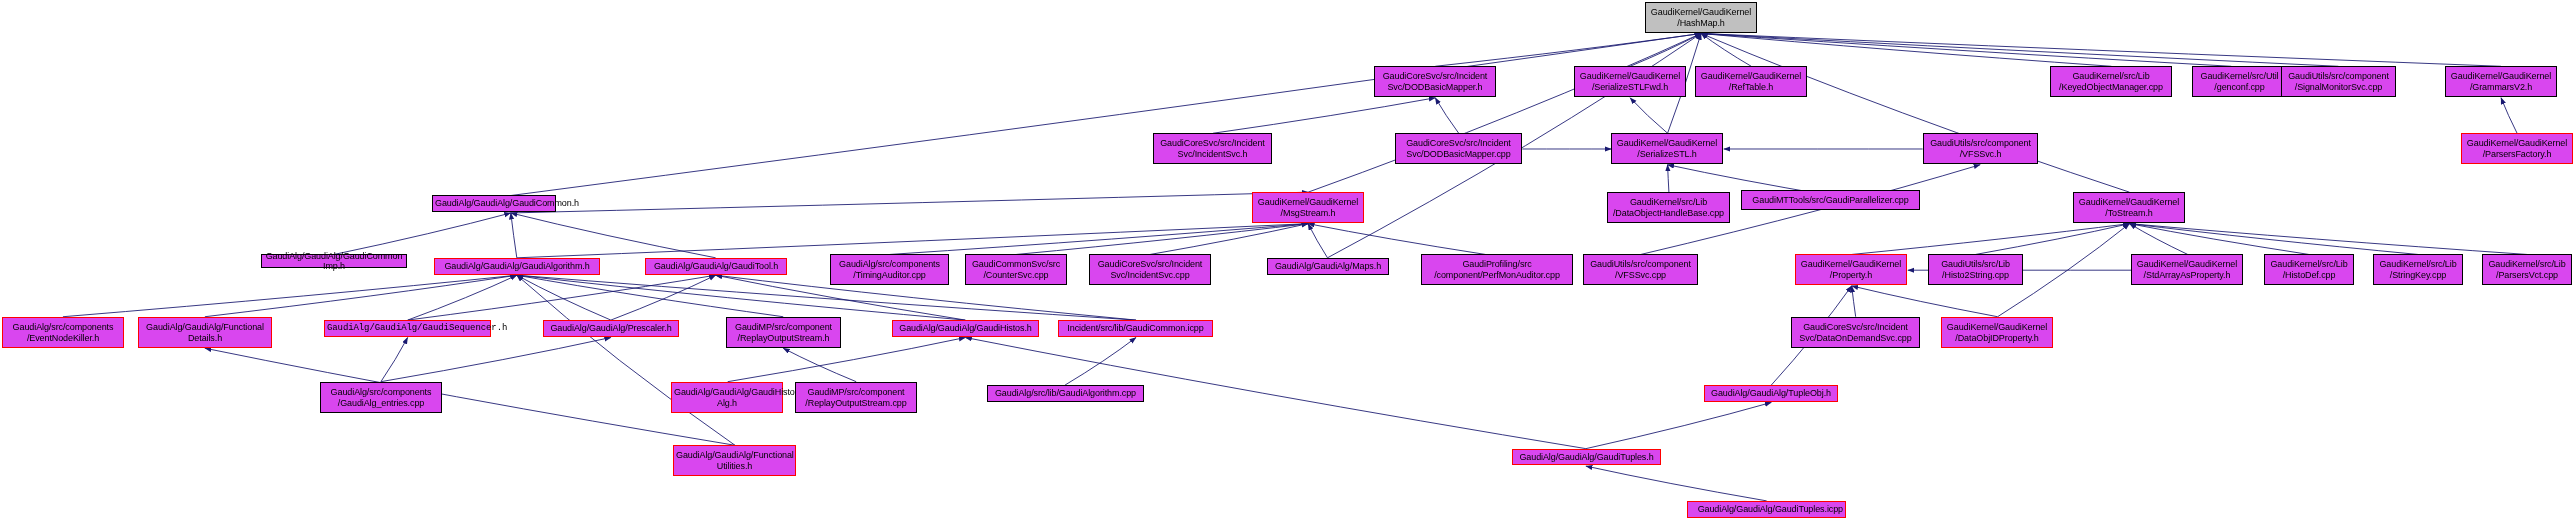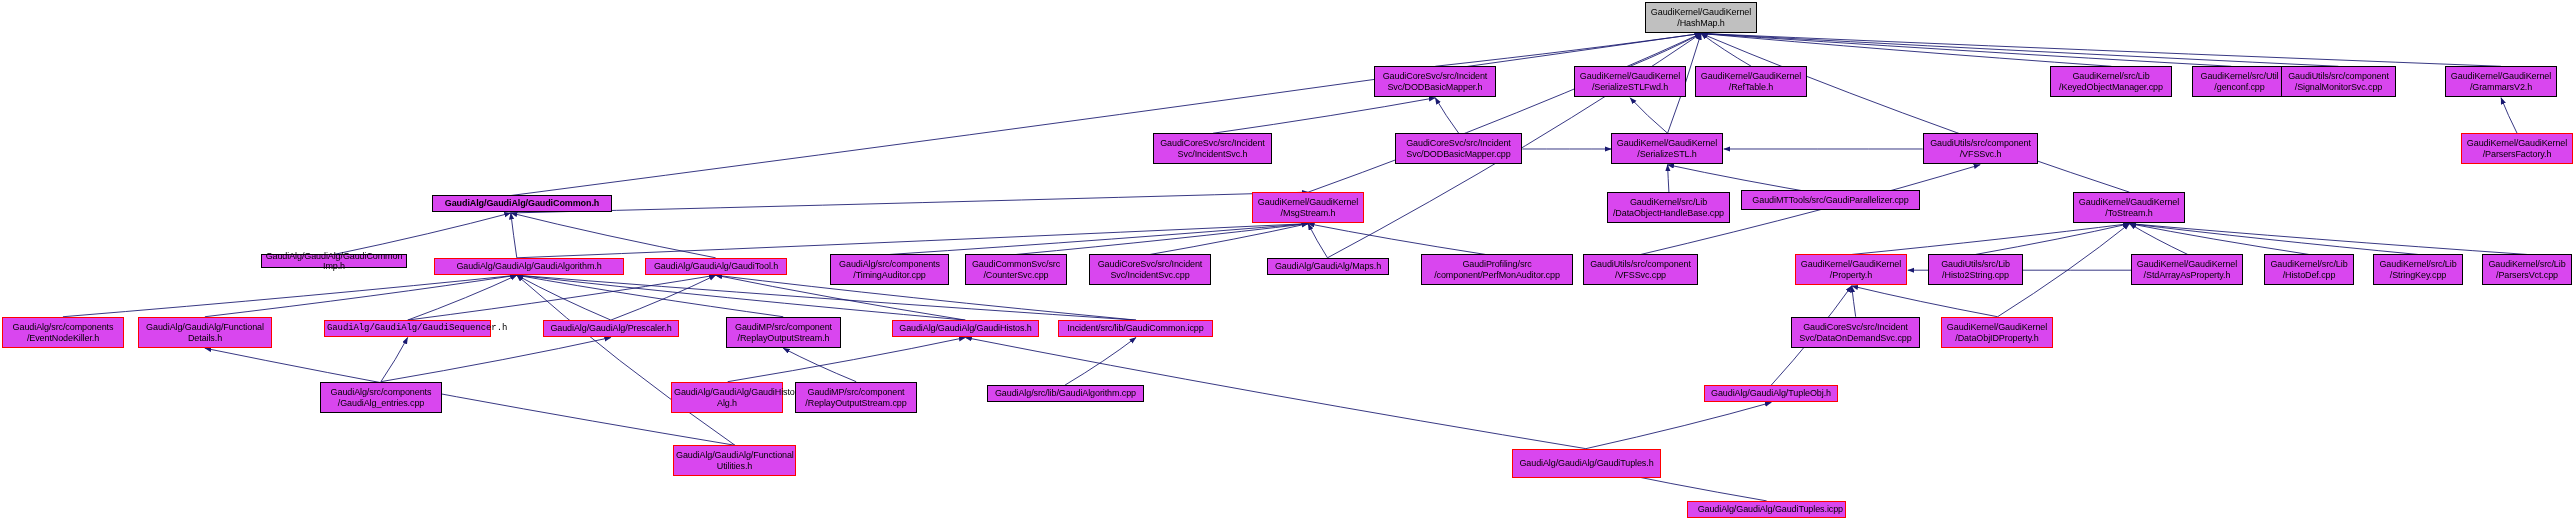--- a/index.html
+++ b/index.html
@@ -150,31 +150,31 @@
       <div class="node" style="left: 1153px; top: 133px; width: 119px; height: 31px;"><span class="lbl">GaudiCoreSvc/src/Incident
 Svc/IncidentSvc.h</span></div>
       <div class="node" style="left: 1395px; top: 133px; width: 127px; height: 31px;"><span class="lbl">GaudiCoreSvc/src/Incident
 Svc/DODBasicMapper.cpp</span></div>
       <div class="node" style="left: 1611px; top: 133px; width: 112px; height: 31px;"><span class="lbl">GaudiKernel/GaudiKernel
 /SerializeSTL.h</span></div>
       <div class="node" style="left: 1923px; top: 133px; width: 115px; height: 31px;"><span class="lbl">GaudiUtils/src/component
 /VFSSvc.h</span></div>
       <div class="node red" style="left: 2461px; top: 133px; width: 112px; height: 31px;"><span class="lbl">GaudiKernel/GaudiKernel
 /ParsersFactory.h</span></div>
-      <div class="node" style="left: 432px; top: 195px; width: 180px; height: 17.4px; font-weight: bold;"><span class="lbl">GaudiAlg/GaudiAlg/GaudiCommon.h</span></div>
+      <div class="node" style="left: 432px; top: 195px; width: 124px; height: 17.4px;"><span class="lbl">GaudiAlg/GaudiAlg/GaudiCommon.h</span></div>
       <div class="node red" style="left: 1252px; top: 192px; width: 112px; height: 31px;"><span class="lbl">GaudiKernel/GaudiKernel
 /MsgStream.h</span></div>
       <div class="node" style="left: 1607px; top: 192px; width: 123px; height: 31px;"><span class="lbl">GaudiKernel/src/Lib
 /DataObjectHandleBase.cpp</span></div>
       <div class="node" style="left: 1741px; top: 190px; width: 179px; height: 20px;"><span class="lbl">GaudiMTTools/src/GaudiParallelizer.cpp</span></div>
       <div class="node" style="left: 2073px; top: 192px; width: 112px; height: 31px;"><span class="lbl">GaudiKernel/GaudiKernel
 /ToStream.h</span></div>
       <div class="node" style="left: 261px; top: 254px; width: 146px; height: 14px;"><span class="lbl">GaudiAlg/GaudiAlg/GaudiCommon
 Imp.h</span></div>
-      <div class="node red" style="left: 434px; top: 258px; width: 190px; height: 17.4px;"><span class="lbl">GaudiAlg/GaudiAlg/GaudiAlgorithm.h</span></div>
+      <div class="node red" style="left: 434px; top: 258px; width: 166px; height: 17.4px;"><span class="lbl">GaudiAlg/GaudiAlg/GaudiAlgorithm.h</span></div>
       <div class="node red" style="left: 645px; top: 258px; width: 142px; height: 17.4px;"><span class="lbl">GaudiAlg/GaudiAlg/GaudiTool.h</span></div>
       <div class="node" style="left: 830px; top: 254px; width: 119px; height: 31px;"><span class="lbl">GaudiAlg/src/components
 /TimingAuditor.cpp</span></div>
       <div class="node" style="left: 965px; top: 254px; width: 102px; height: 31px;"><span class="lbl">GaudiCommonSvc/src
 /CounterSvc.cpp</span></div>
       <div class="node" style="left: 1089px; top: 254px; width: 122px; height: 31px;"><span class="lbl">GaudiCoreSvc/src/Incident
 Svc/IncidentSvc.cpp</span></div>
       <div class="node" style="left: 1267px; top: 258px; width: 122px; height: 17.4px;"><span class="lbl">GaudiAlg/GaudiAlg/Maps.h</span></div>
       <div class="node" style="left: 1421px; top: 254px; width: 152px; height: 31px;"><span class="lbl">GaudiProfiling/src
 /component/PerfMonAuditor.cpp</span></div>
@@ -209,17 +209,17 @@
       <div class="node" style="left: 320px; top: 382px; width: 122px; height: 31px;"><span class="lbl">GaudiAlg/src/components
 /GaudiAlg_entries.cpp</span></div>
       <div class="node red" style="left: 671px; top: 382px; width: 112px; height: 31px;"><span class="lbl">GaudiAlg/GaudiAlg/GaudiHisto
 Alg.h</span></div>
       <div class="node" style="left: 795px; top: 382px; width: 122px; height: 31px;"><span class="lbl">GaudiMP/src/component
 /ReplayOutputStream.cpp</span></div>
       <div class="node" style="left: 987px; top: 385px; width: 157px; height: 17.4px;"><span class="lbl">GaudiAlg/src/lib/GaudiAlgorithm.cpp</span></div>
       <div class="node red" style="left: 1704px; top: 385px; width: 134px; height: 17.4px;"><span class="lbl">GaudiAlg/GaudiAlg/TupleObj.h</span></div>
       <div class="node red" style="left: 673px; top: 445px; width: 123px; height: 31px;"><span class="lbl">GaudiAlg/GaudiAlg/Functional
 Utilities.h</span></div>
-      <div class="node red" style="left: 1512px; top: 449px; width: 149px; height: 29px;"><span class="lbl">GaudiAlg/GaudiAlg/GaudiTuples.h</span></div>
+      <div class="node red" style="left: 1512px; top: 449px; width: 149px; height: 16px;"><span class="lbl">GaudiAlg/GaudiAlg/GaudiTuples.h</span></div>
       <div class="node red" style="left: 1687px; top: 501px; width: 159px; height: 17.4px; text-align: right;"><span class="lbl">GaudiAlg/GaudiAlg/GaudiTuples.icpp</span></div>
     </div>
 </div>
 
 
 </body></html>

